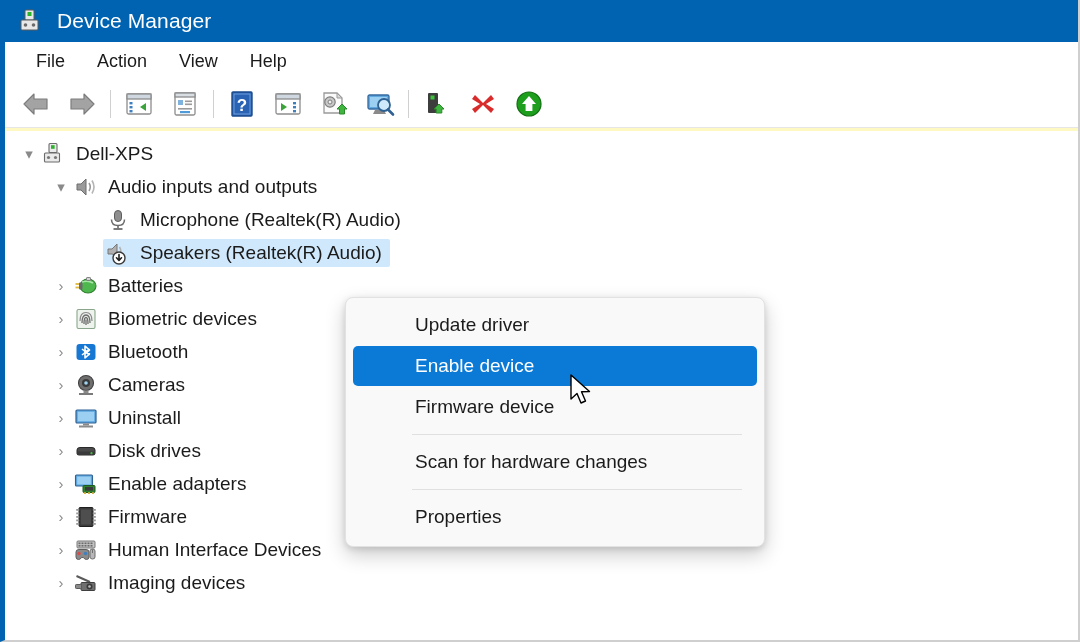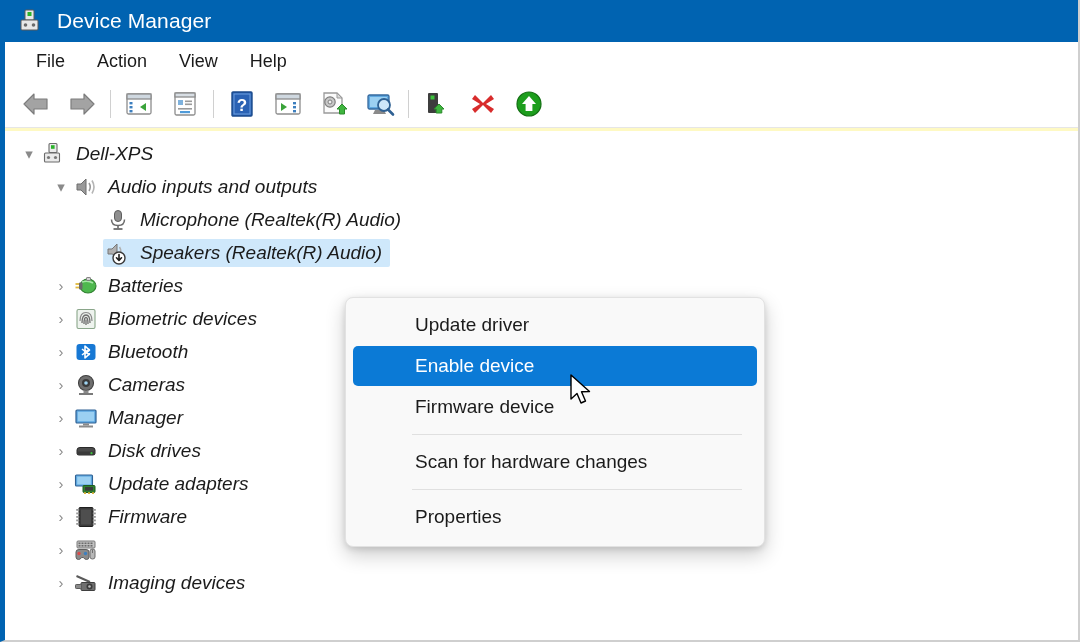--- a/index.html
+++ b/index.html
@@ -57,21 +57,21 @@
     white-space:nowrap;
   }
   .row .chev{
     width:20px;height:20px;flex:none;display:flex;align-items:center;justify-content:center;
     color:#8a8a8a;font-size:15px;line-height:1;
   }
   .row .ico{width:26px;height:24px;flex:none;position:relative;margin-right:9px;
              display:flex;align-items:center;justify-content:center;}
   .row .lbl{font-size:19px;color:#1b1b1b;}
   .row.selected .sel-wrap{background:#cfe8fb;}
-  .sel-wrap{display:flex;align-items:center;padding:2px 8px 2px 2px;border-radius:2px;font-style:italic;}
+  .sel-wrap{display:flex;align-items:center;padding:2px 8px 2px 2px;border-radius:2px;}
   .ind0{padding-left:14px;}
   .ind1{padding-left:46px;}
   .ind2{padding-left:78px;}
   .ind2-pad{width:20px;flex:none;}
   
   .ctxmenu{
     position:absolute;left:340px;top:297px;width:420px;
     background:#f9f9f9;border:1px solid #e2e2e2;border-radius:8px;
     box-shadow:0 8px 20px rgba(0,0,0,.20),0 2px 6px rgba(0,0,0,.12);
     padding:6px 4px 8px 4px;box-sizing:border-box;
@@ -347,21 +347,21 @@
       <span class="chev">›</span>
       <span class="sel-wrap">
         <span class="ico">
           <svg width="24" height="24" viewBox="0 0 24 24">
             <rect x="2" y="4" width="20" height="13" rx="1" fill="#5fa8e0" stroke="#2f6193" stroke-width="1.2"></rect>
             <rect x="3.8" y="5.8" width="16.4" height="9.4" fill="#9bd0f2"></rect>
             <rect x="9" y="17.5" width="6" height="2" fill="#8a8a8a"></rect>
             <line x1="5" y1="20.5" x2="19" y2="20.5" stroke="#8a8a8a" stroke-width="2"></line>
           </svg>
         </span>
-        <span class="lbl">Manager</span>
+        <span class="lbl">Uninstall</span>
       </span>
     </div>
 
     <div class="row ind1">
       <span class="chev">›</span>
       <span class="sel-wrap">
         <span class="ico">
           <svg width="24" height="24" viewBox="0 0 24 24">
             <path d="M3 11 Q3 8.5 6 8.5 H18 Q21 8.5 21 11 V14.5 Q21 16 19 16 H5 Q3 16 3 14.5 Z" fill="#4a4a4a" stroke="#2a2a2a" stroke-width="1"></path>
             <rect x="3" y="12.5" width="18" height="3.5" rx="1" fill="#3a3a3a"></rect>
@@ -379,21 +379,21 @@
           <svg width="24" height="24" viewBox="0 0 24 24">
             <rect x="1.5" y="3" width="17" height="11" rx="1" fill="#5fa8e0" stroke="#2f6193" stroke-width="1.1"></rect>
             <rect x="3.2" y="4.6" width="13.6" height="7.8" fill="#9bd0f2"></rect>
             <rect x="9" y="13.5" width="12" height="7" rx="1" fill="#2f7f2f" stroke="#1d5c1d" stroke-width="1"></rect>
             <rect x="11" y="15" width="8" height="3.6" fill="#3a3a3a"></rect>
             <rect x="10" y="20.2" width="2" height="1.8" fill="#d9b23c"></rect>
             <rect x="14" y="20.2" width="2" height="1.8" fill="#d9b23c"></rect>
             <rect x="18" y="20.2" width="2" height="1.8" fill="#d9b23c"></rect>
           </svg>
         </span>
-        <span class="lbl">Update adapters</span>
+        <span class="lbl">Enable adapters</span>
       </span>
     </div>
 
     <div class="row ind1">
       <span class="chev">›</span>
       <span class="sel-wrap">
         <span class="ico">
           <svg width="24" height="24" viewBox="0 0 24 24">
             <rect x="5" y="2.5" width="14" height="19" rx="1" fill="#3a3a3a" stroke="#1f1f1f" stroke-width="1"></rect>
             <rect x="7" y="4.5" width="10" height="15" fill="#4e4e4e"></rect>
@@ -433,20 +433,21 @@
                 <rect x="13.5" y="7" width="2" height="1.6"></rect>
               <rect x="16.5" y="7" width="2" height="1.6"></rect>
             </g>
             <path d="M2 14 Q2 11.5 5 11.5 H12 Q15 11.5 15 14 V19 Q15 21.5 12.5 21.5 Q10.5 21.5 9.5 19.5 H7.5 Q6.5 21.5 4.5 21.5 Q2 21.5 2 19 Z" fill="#8a8a8a" stroke="#5f5f5f" stroke-width="1"></path>
             <circle cx="5" cy="15.5" r="1.7" fill="#d94b4b"></circle>
             <circle cx="11.5" cy="15.5" r="1.7" fill="#3d7fbf"></circle>
             <path d="M16 13 Q16 11 18.5 11 Q21 11 21 13 V19 Q21 21 18.5 21 Q16 21 16 19 Z" fill="#b8b8b8" stroke="#6f6f6f" stroke-width="1"></path>
             <line x1="18.5" y1="11.5" x2="18.5" y2="15" stroke="#6f6f6f" stroke-width="1"></line>
           </svg>
         </span>
+        <span class="lbl">Human Interface Devices</span>
       </span>
     </div>
 
     <div class="row ind1">
       <span class="chev">›</span>
       <span class="sel-wrap">
         <span class="ico">
           <svg width="24" height="24" viewBox="0 0 24 24">
             <line x1="2.5" y1="5" x2="16" y2="11" stroke="#5a5a5a" stroke-width="2"></line>
             <rect x="7" y="11.5" width="14" height="8" rx="1" fill="#6f6f6f" stroke="#3f3f3f" stroke-width="1"></rect>

